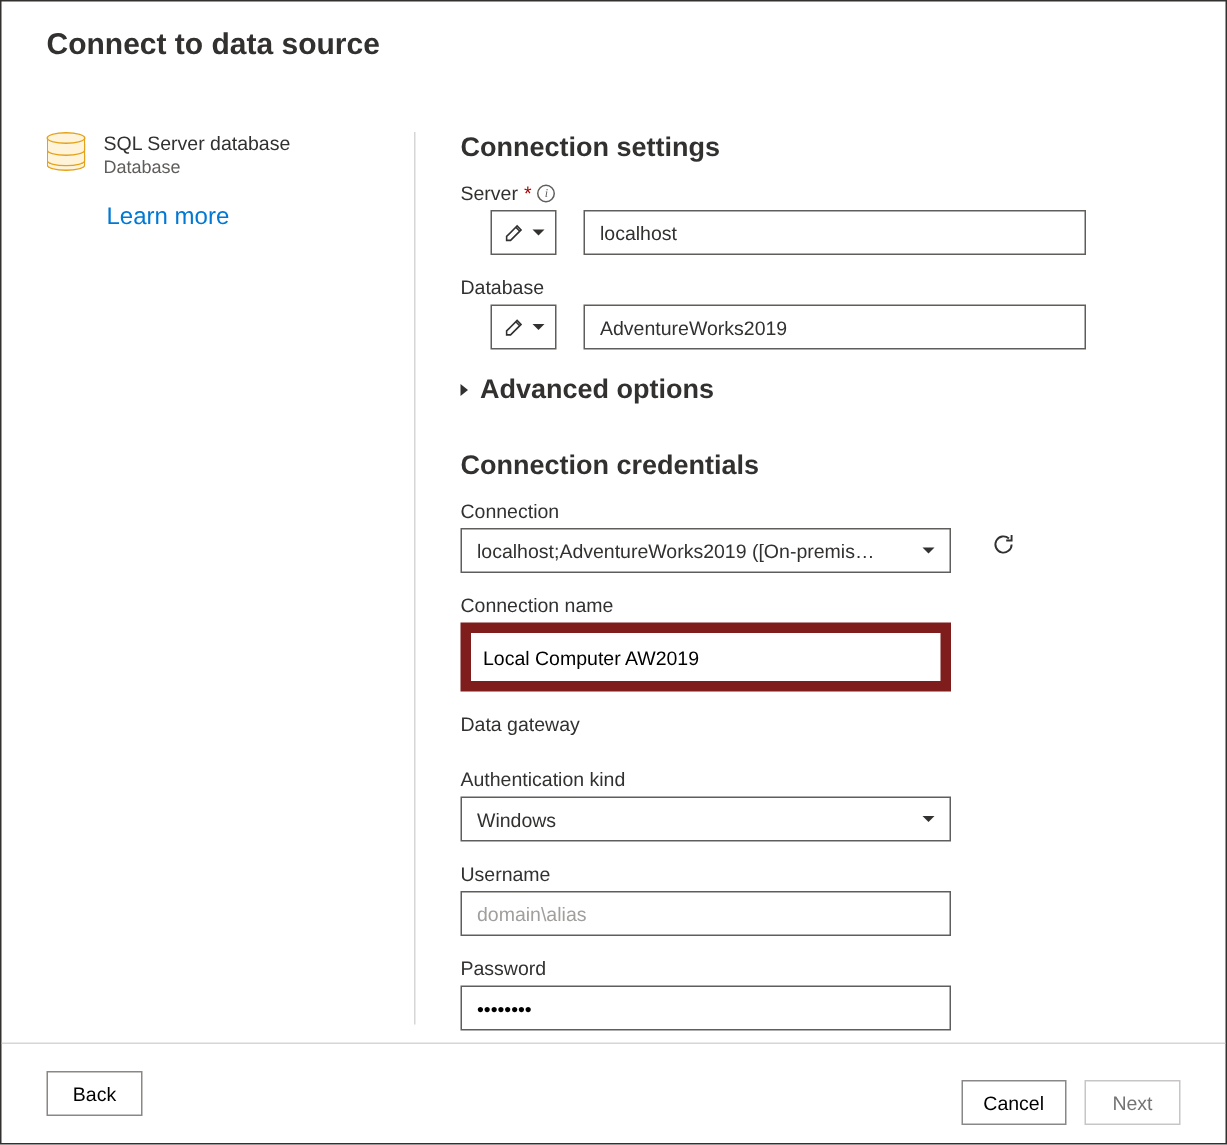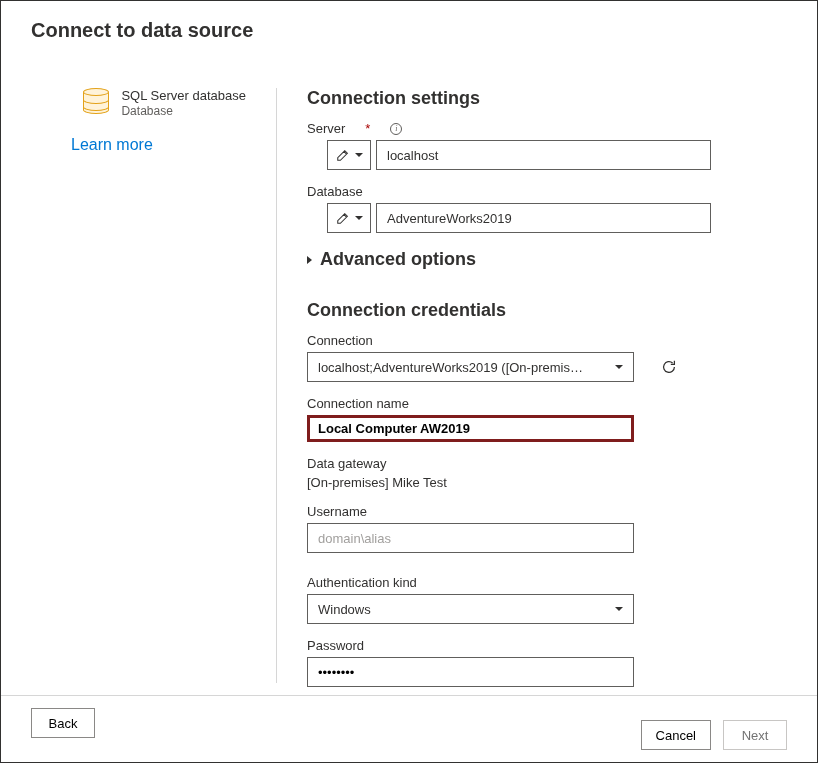--- a/index.html
+++ b/index.html
@@ -28,21 +28,21 @@
   .columns {
     display: flex;
     gap: 30px;
     height: 595px;
   }
   .sidebar {
     width: 215px;
     display: flex;
     flex-direction: column;
   }
-  .ds-row { display: flex; gap: 12px; justify-content: flex-end; }
+  .ds-row { display: flex; gap: 12px; }
   .db-icon {
     width: 26px;
     height: 30px;
     position: relative;
     flex-shrink: 0;
   }
   .db-icon .cyl-top {
     position: absolute; top: 0; left: 0;
     width: 26px; height: 8px;
     background: #fff3d9;
@@ -81,37 +81,37 @@
     font-size: 18px;
     font-weight: 600;
     margin-bottom: 12px;
   }
   .field-block { margin-bottom: 14px; }
   .field-label {
     font-size: 13px;
     margin-bottom: 4px;
     display: flex;
     align-items: center;
-    gap: 20px;
+    gap: 4px;
     text-align: right;
   }
   .required { color: #a80000; }
   .info-icon {
     width: 12px; height: 12px;
     border: 1px solid #605e5c;
     border-radius: 50%;
     display: inline-flex;
     align-items: center;
     justify-content: center;
     font-size: 8px;
     color: #605e5c;
     font-style: italic;
     font-family: serif;
   }
-  .input-row { display: flex; gap: 5px; padding-left: 20px; }
+  .input-row { display: flex; gap: 18px; padding-left: 20px; }
   .pencil-btn {
     width: 44px; height: 30px;
     border: 1px solid #605e5c;
     background: #fff;
     display: flex;
     align-items: center;
     justify-content: center;
     gap: 2px;
     cursor: pointer;
   }
@@ -143,64 +143,63 @@
     margin-top: 16px;
     cursor: pointer;
   }
   .chev-right {
     width: 0; height: 0;
     border-top: 4px solid transparent;
     border-bottom: 4px solid transparent;
     border-left: 5px solid #323130;
   }
   .cred-section { margin-top: 30px; }
-  .dropdown-row { display: flex; align-items: center; gap: 24px; }
+  .dropdown-row { display: flex; align-items: flex-start; gap: 24px; }
   .dropdown {
     width: 327px; height: 30px;
     border: 1px solid #605e5c;
     display: flex;
     align-items: center;
     justify-content: space-between;
     padding: 0 10px;
     cursor: pointer;
     background: #fff;
   }
   .dropdown.wide { width: 327px; }
   .dropdown-text { font-size: 13px; white-space: nowrap; overflow: hidden; text-overflow: ellipsis; }
   .refresh-btn {
     width: 22px; height: 22px;
     display: flex; align-items: center; justify-content: center;
     cursor: pointer;
   }
   .refresh-btn svg { width: 18px; height: 18px; }
   .highlighted-input {
-    width: 327px; height: 27px;
-    border: 3px solid #7f1d1d;
+    width: 327px; height: 46px;
+    border: 7px solid #7f1d1d;
     padding: 0 8px;
     font-size: 13px;
     outline: none;
     font-family: inherit;
-    font-weight: bold;
   }
   .static-value { font-size: 13px; color: #323130; margin-top: 4px; }
   .std-input {
     width: 327px; height: 30px;
     border: 1px solid #605e5c;
     padding: 0 10px;
     font-size: 13px;
     font-family: inherit;
     outline: none;
   }
   .std-input::placeholder { color: #a19f9d; }
   .footer {
     border-top: 1px solid #d6d6d6;
     padding: 12px 30px;
     display: flex;
     justify-content: space-between;
-    align-items: flex-start;
+    align-items: center;
     gap: 41px;
   }
   .footer .right { display: flex; gap: 12px; margin-top: 12px; }
   .btn {
     min-width: 64px;
     height: 30px;
     border: 1px solid #8a8886;
     background: #fff;
     font-size: 13px;
     cursor: pointer;
@@ -301,38 +300,37 @@
           <div class="field-label">
               <span>Connection name</span>
             </div>
           <input class="highlighted-input" value="Local Computer AW2019" style="">
         </div>
 
         <div class="field-block">
           <div class="field-label">
               <span>Data gateway</span>
             </div>
-          <div class="static-value">[On-premises] Mike Test</div>
-        </div>
-
-        <div class="field-block">
-          <div class="field-label">
-              <span>Username</span>
-            </div>
-          <input class="std-input" placeholder="domain\alias" style="">
         </div>
 
         <div class="field-block" style="margin-top:22px;">
           <div class="field-label">
               <span>Authentication kind</span>
             </div>
           <div class="dropdown wide">
             <span class="dropdown-text">Windows</span>
             <span class="chev-down"></span>
           </div>
+        </div>
+
+        <div class="field-block">
+          <div class="field-label">
+              <span>Username</span>
+            </div>
+          <input class="std-input" placeholder="domain\alias" style="">
         </div>
 
         <div class="field-block">
           <div class="field-label">
               <span>Password</span>
             </div>
           <input class="std-input" type="text" value="••••••••" style="">
         </div>
       </div>
     </div>

